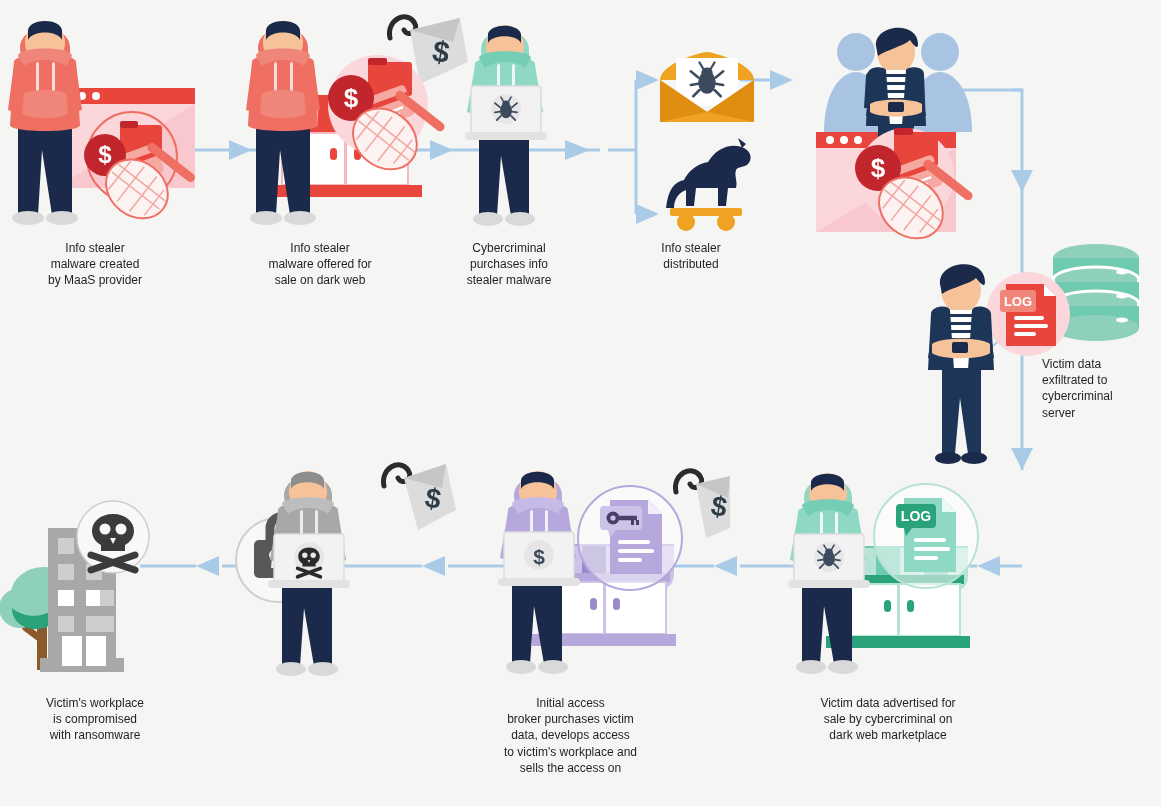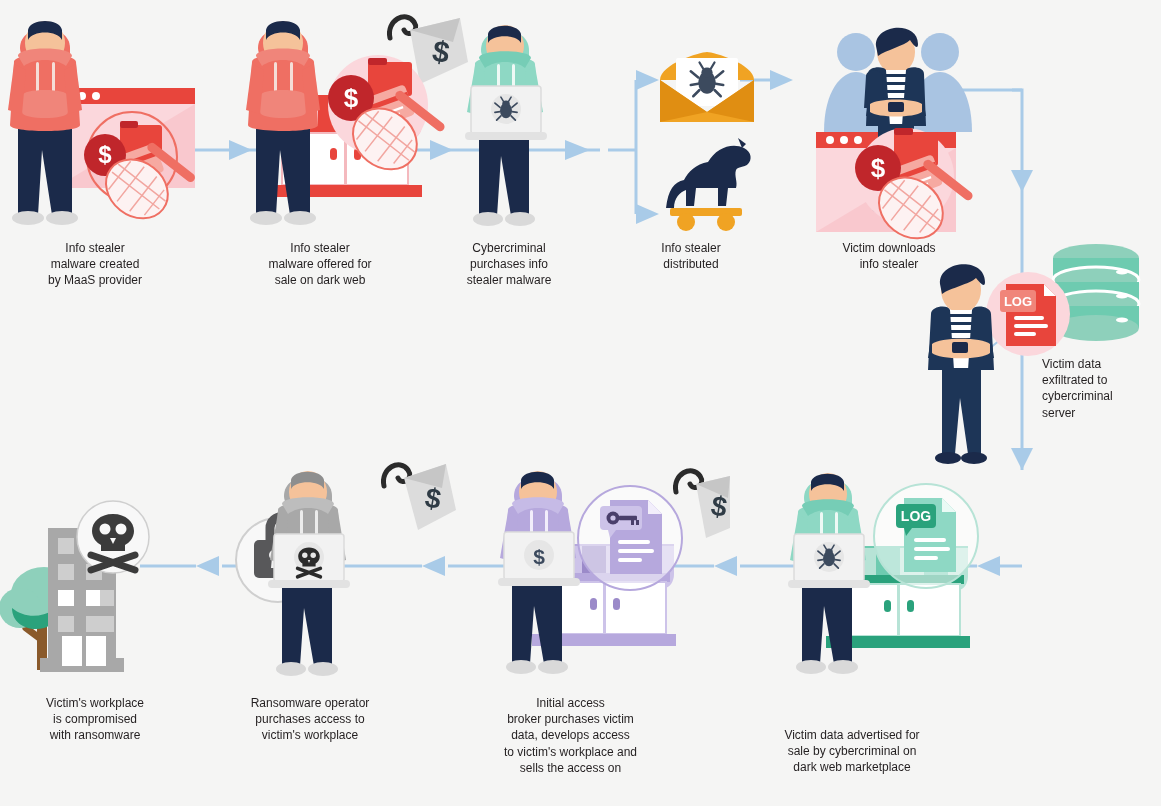--- a/index.html
+++ b/index.html
@@ -311,22 +311,20 @@
       <text x="70" y="173" text-anchor="middle" font-size="26" font-weight="bold" fill="#ffffff" font-family="Liberation Sans, sans-serif">$</text>
       <g>
         <g transform="rotate(38 106 200)">
           <ellipse cx="106" cy="205" rx="34" ry="28" fill="#fdf2f2" stroke="#ef6f63" stroke-width="2"></ellipse>
           <path d="M74 197 L138 197 M74 207 L138 207 M84 187 L84 223 M98 183 L98 227 M114 183 L114 227 M128 189 L128 219" stroke="#f2a6a0" stroke-width="1.5" fill="none"></path>
         </g>
         <rect x="116" y="153" width="60" height="9" rx="4.5" fill="#ef6f63" transform="rotate(38 116 158)"></rect>
       </g>
     </g>
   </svg>
-  <div class="cap" style="left:800px;top:240px;width:178px;">Victim downloads
-info stealer</div>
 
   <svg class="abs" style="left:906px;top:236px;" width="255" height="248" viewBox="0 0 255 248">
 
     <g>
       <ellipse cx="190" cy="22" rx="43" ry="14" fill="#8ed0bb"></ellipse>
       <rect x="147" y="22" width="86" height="22" fill="#6ecbb0"></rect>
       <ellipse cx="190" cy="44" rx="43" ry="13" fill="#8ed0bb" stroke="#ffffff" stroke-width="3"></ellipse>
       <rect x="147" y="46" width="86" height="22" fill="#6ecbb0"></rect>
       <ellipse cx="190" cy="68" rx="43" ry="13" fill="#8ed0bb" stroke="#ffffff" stroke-width="3"></ellipse>
       <rect x="147" y="70" width="86" height="22" fill="#6ecbb0"></rect>
@@ -432,21 +430,21 @@
       <rect x="10" y="122" width="82" height="8" rx="4" fill="#e2e2e2"></rect>
       <circle cx="51" cy="99" r="15" fill="#e6e6e6"></circle>
       <g transform="translate(51 99) scale(0.85)">
         <ellipse cx="0" cy="2" rx="7" ry="9" fill="#3c4a5e"></ellipse>
         <ellipse cx="0" cy="-6" rx="4.5" ry="4" fill="#3c4a5e"></ellipse>
         <path d="M-7 -2 L-13 -7 M7 -2 L13 -7 M-7 3 L-13 4 M7 3 L13 4 M-6 8 L-11 13 M6 8 L11 13" stroke="#3c4a5e" stroke-width="2" stroke-linecap="round"></path>
         <path d="M-3 -9 L-6 -14 M3 -9 L6 -14" stroke="#3c4a5e" stroke-width="1.8" stroke-linecap="round"></path>
       </g>
     </g>
   </svg>
-  <div class="cap" style="left:732px;top:695px;width:240px;margin-top:32px;">Victim data advertised for
+  <div class="cap" style="left:768px;top:695px;width:240px;">Victim data advertised for
 sale by cybercriminal on
 dark web marketplace</div>
 
   <svg class="abs" style="left:490px;top:458px;" width="240" height="226" viewBox="0 0 240 226">
 
     <g>
       <path d="M186 34 C182 16 202 6 210 18 C216 27 204 34 200 26" fill="none" stroke="#2b2b2b" stroke-width="5" stroke-linecap="round"></path>
       <path d="M206 26 L240 18 L240 70 L216 80 Z" fill="#dcdcdc"></path>
       <path d="M206 26 L240 18 L238 40 Z" fill="#c6c6c6"></path>
       <text x="228" y="58" text-anchor="middle" font-size="28" font-weight="bold" fill="#2f3b45" font-family="Liberation Sans, sans-serif" transform="rotate(10 228 54)">$</text>
@@ -560,23 +558,20 @@
       <circle cx="63" cy="99" r="15" fill="#e6e6e6"></circle>
       <g transform="translate(63 99) scale(0.6)" fill="#2b2b2b">
         <path d="M0 -16 C-11 -16 -18 -9 -18 -1 C-18 5 -14 9 -11 11 L-11 16 L11 16 L11 11 C14 9 18 5 18 -1 C18 -9 11 -16 0 -16 Z"></path>
         <circle cx="-7" cy="-3" r="4.5" fill="#e6e6e6"></circle>
         <circle cx="7" cy="-3" r="4.5" fill="#e6e6e6"></circle>
         <path d="M-2 5 L2 5 L0 10 Z" fill="#e6e6e6"></path>
         <path d="M-19 19 L19 33 M19 19 L-19 33" stroke="#2b2b2b" stroke-width="6" stroke-linecap="round" fill="none"></path>
       </g>
     </g>
   </svg>
-  <div class="cap" style="left:205px;top:695px;width:210px;">Ransomware operator
-purchases access to
-victim's workplace</div>
 
   <svg class="abs" style="left:0px;top:490px;" width="170" height="195" viewBox="0 0 170 195">
 
     <g>
       <rect x="37" y="128" width="10" height="52" fill="#8a5a2b"></rect>
       <path d="M42 150 L26 138" stroke="#8a5a2b" stroke-width="7" stroke-linecap="round"></path>
       <ellipse cx="44" cy="104" rx="33" ry="27" fill="#8ed0bb"></ellipse>
       <ellipse cx="20" cy="118" rx="21" ry="20" fill="#8ed0bb"></ellipse>
       <path d="M12 118 C12 134 28 142 44 138 C52 136 56 128 54 120 C40 128 24 128 12 118 Z" fill="#2aa27c"></path>
     </g>

